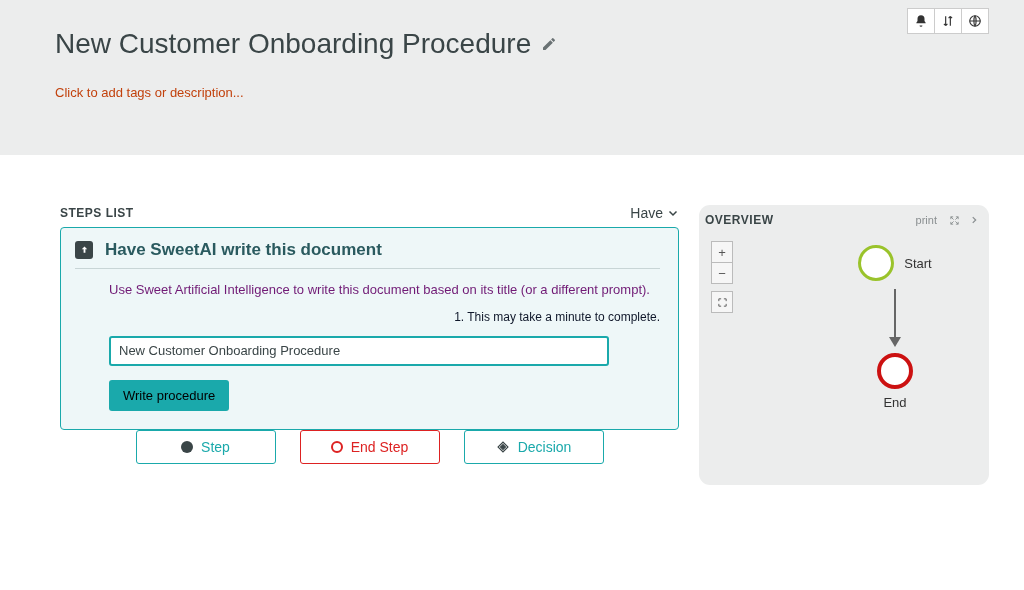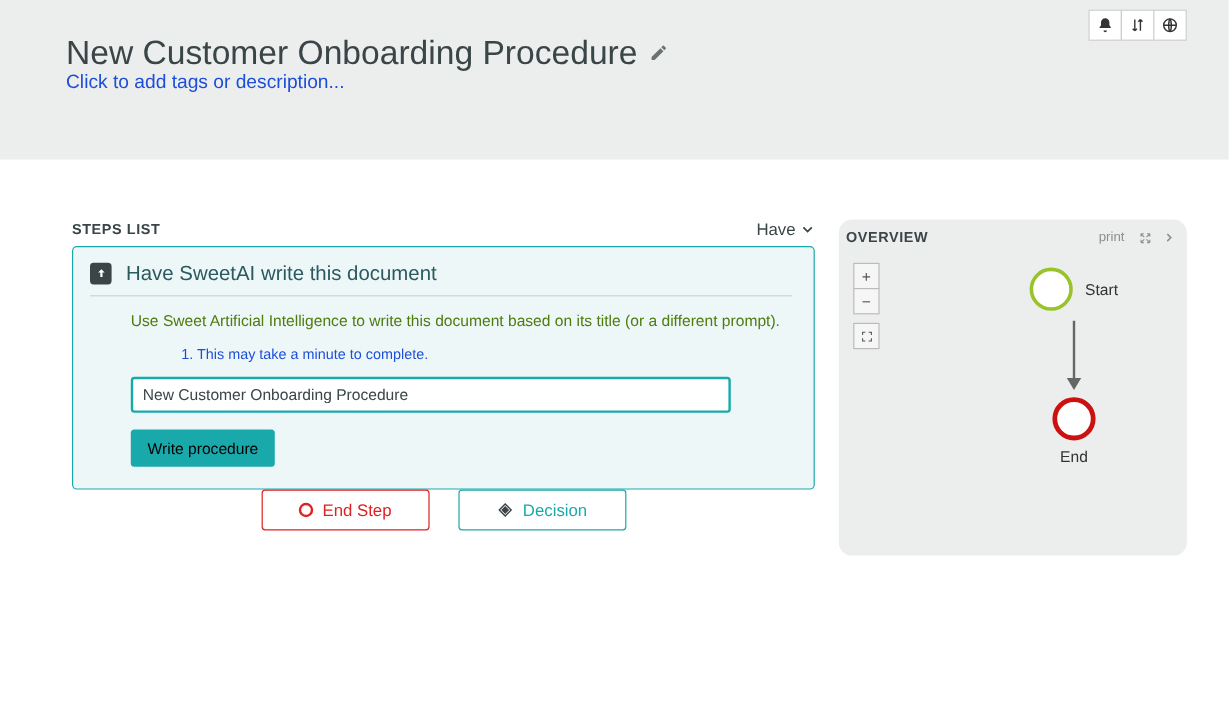--- a/index.html
+++ b/index.html
@@ -3,39 +3,39 @@
 <meta charset="utf-8">
 <style>
 * { box-sizing: border-box; margin: 0; padding: 0; }
 body { font-family: "Segoe UI", Arial, sans-serif; background: #fff; color: #333; width: 1024px; }
 .top-area { background: #eceded; padding: 10px 20px 55px 55px; position: relative; }
 .top-icons { position: absolute; top: 8px; right: 35px; display: flex; gap: 0; }
 .top-icon-btn { width: 28px; height: 26px; border: 1px solid #ccc; background: #fff; display: flex; align-items: center; justify-content: center; cursor: pointer; margin-left: -1px; }
 .top-icon-btn:first-child { margin-left: 0; }
 .page-title { font-size: 28px; font-weight: 400; color: #3a4547; margin-top: 18px; display: flex; align-items: center; gap: 10px; }
 .edit-pencil { display: inline-flex; cursor: pointer; }
-.tags-desc { font-size: 16px; color: #1d4ed8; margin-top: 0; cursor: pointer; }
+.tags-desc { font-size: 13px; color: #c2410c; margin-top: 25px; cursor: pointer; }
 
 .main { display: flex; padding: 50px 35px 20px 60px; gap: 20px; align-items: flex-start; }
 .left-col { flex: 1; }
 .right-col { width: 290px; background: #eceded; padding: 6px 6px 60px 6px; border-radius: 11px; }
 
 .section-header { display: flex; align-items: center; margin-bottom: 6px; }
 .section-header h3 { font-size: 12px; font-weight: 700; color: #3a4547; letter-spacing: 0.5px; }
 .spacer { flex: 1; }
 .more-link { font-size: 14px; color: #3a4547; cursor: pointer; display: flex; align-items: center; gap: 4px; }
 .print-link { font-size: 11px; color: #8a8f91; cursor: pointer; margin-right: 6px; }
 .ov-icon-btn { width: 18px; height: 18px; display: inline-flex; align-items: center; justify-content: center; cursor: pointer; color: #8a8f91; margin-left: 2px; font-size: 11px; }
 
 .ai-card { border: 1px solid #1aa9ab; background: #eef7f8; border-radius: 4px; padding: 12px 18px 18px 14px; }
 .ai-title-row { display: flex; align-items: center; gap: 12px; border-bottom: 1px solid #c8d5d6; padding-bottom: 8px; }
 .ai-upload-icon { width: 18px; height: 18px; background: #3a4547; border-radius: 3px; display: flex; align-items: center; justify-content: center; color: #fff; font-size: 11px; }
-.ai-title { font-size: 17px; font-weight: 400; color: #2a5a5f; }
-.ai-desc { font-size: 13px; color: #4d7c0f; margin: 12px 0 10px 34px; line-height: 1.45; }
-.ai-note { font-size: 12px; color: #1d4ed8; margin-left: 76px; margin-bottom: 12px; }
+.ai-title { font-size: 17px; font-weight: 700; color: #2a5a5f; }
+.ai-desc { font-size: 13px; color: #701a75; margin: 12px 0 10px 34px; line-height: 1.45; }
+.ai-note { font-size: 12px; color: #0f172a; margin-left: 76px; margin-bottom: 12px; text-align: right; }
 .ai-input { margin-left: 34px; width: 500px; height: 30px; border: 2px solid #1aa9ab; border-radius: 3px; padding: 3px 8px; font-size: 13px; color: #3a4547; background: #fff; outline: none; }
 .ai-btn { margin-left: 34px; margin-top: 14px; background: #1aa9ab; color: #000000; border: none; border-radius: 3px; padding: 8px 14px; font-size: 13px; cursor: pointer; text-align: right; }
 
 .add-step-label { text-align: center; font-size: 12px; font-weight: 700; color: #3a4547; letter-spacing: 0.5px; margin-top: 24px; margin-bottom: 14px; }
 .step-buttons { display: flex; justify-content: center; gap: 24px; }
 .step-btn { width: 140px; height: 34px; border: 1px solid #1aa9ab; background: #fff; color: #1aa9ab; border-radius: 3px; display: flex; align-items: center; justify-content: center; gap: 8px; font-size: 14px; cursor: pointer; }
 .step-btn.end { border-color: #d22; color: #d22; }
 .step-circle { width: 12px; height: 12px; border-radius: 50%; background: #3a4547; display: inline-block; }
 .end-ring { width: 12px; height: 12px; border-radius: 50%; border: 2px solid #d22; display: inline-block; }
 
@@ -107,20 +107,24 @@
         <div class="ai-title">Have SweetAI write this document</div>
       </div>
       <div class="ai-desc">Use Sweet Artificial Intelligence to write this document based on its title (or a different prompt).</div>
       <div class="ai-note">1. This may take a minute to complete.</div>
       <input class="ai-input" type="text" value="New Customer Onboarding Procedure" style="">
       <br>
       <button class="ai-btn">Write procedure</button>
     </div>
 
     <div class="step-buttons">
+      <button class="step-btn">
+        <span class="step-circle"></span>
+        <span>Step</span>
+      </button>
       <button class="step-btn end">
         <span class="end-ring"></span>
         <span>End Step</span>
       </button>
       <button class="step-btn">
         <svg width="14" height="14" viewBox="0 0 24 24" fill="none" stroke="#3a4547" stroke-width="2">
             <rect x="6" y="6" width="12" height="12" transform="rotate(45 12 12)"></rect>
             <rect x="9" y="9" width="6" height="6" transform="rotate(45 12 12)" fill="#3a4547"></rect>
           </svg>
         <span>Decision</span>

